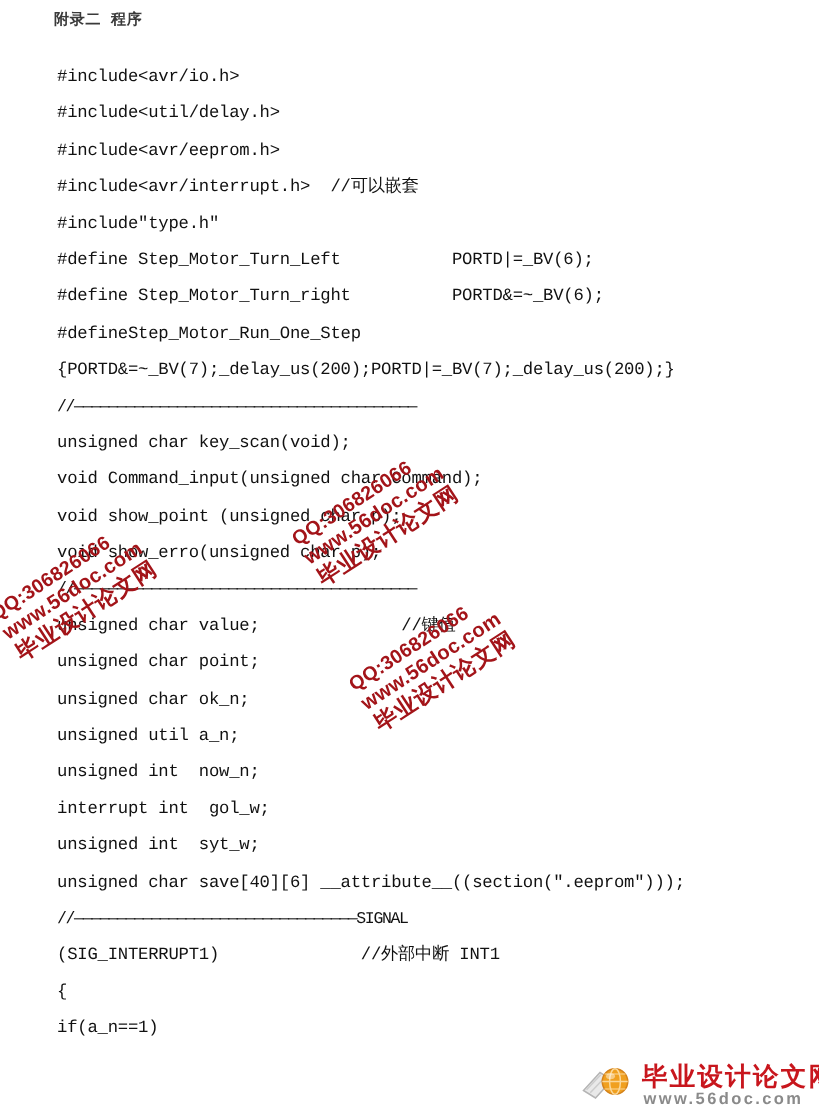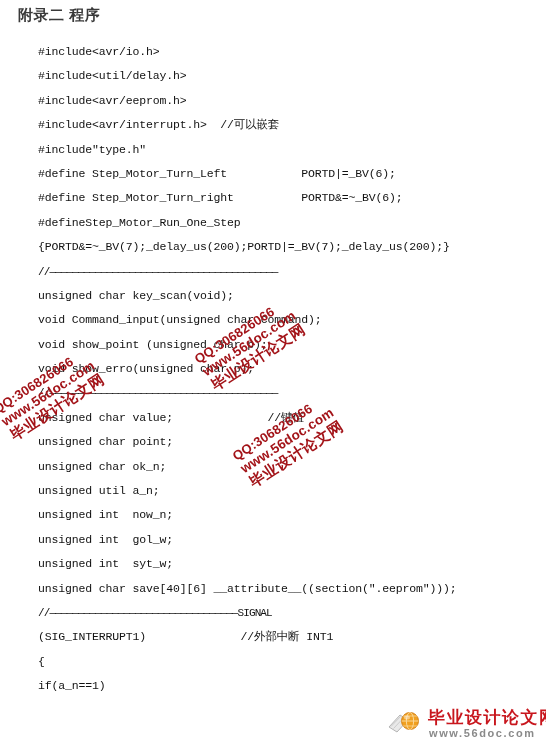--- a/index.html
+++ b/index.html
@@ -12,24 +12,24 @@
     width: 546px;
     height: 745px;
     background: #ffffff;
     overflow: hidden;
     font-family: "Liberation Serif", "DejaVu Serif", serif;
   }
 
   
   #doc-title {
     position: absolute;
-    left: 18px;
+    left: 36px;
     top: 6px;
-    font-family: Liberation Sans, sans-serif;
-    font-size: 15px;
+    font-family: Liberation Mono, monospace;
+    font-size: 10px;
     font-weight: 700;
     color: #3a3a3a;
     letter-spacing: 0.5px;
     white-space: pre;
   }
 
   
   #code-body {
     position: absolute;
     left: 38px;
@@ -138,21 +138,21 @@
       <div class="code-line">unsigned char key_scan(void);</div>
       <div class="code-line">void Command_input(unsigned char Command);</div>
       <div class="code-line">void show_point (unsigned char p);</div>
       <div class="code-line">void show_erro(unsigned char p);</div>
       <div class="code-line sep">//————————————————————————————————————————</div>
       <div class="code-line">unsigned char value;              //键值</div>
       <div class="code-line">unsigned char point;</div>
       <div class="code-line">unsigned char ok_n;</div>
       <div class="code-line">unsigned util a_n;</div>
       <div class="code-line">unsigned int  now_n;</div>
-      <div class="code-line">unsigned int  gol_w;</div>
+      <div class="code-line">interrupt int  gol_w;</div>
       <div class="code-line">unsigned int  syt_w;</div>
       <div class="code-line">unsigned char save[40][6] __attribute__((section(".eeprom")));</div>
       <div class="code-line sep">//—————————————————————————————————SIGNAL</div>
       <div class="code-line">(SIG_INTERRUPT1)              //外部中断 INT1</div>
       <div class="code-line">{</div>
       <div class="code-line">if(a_n==1)</div>
     </div>
 
   <div class="wm wm-a">
     <span class="wm-row qq">QQ:306826066</span>

